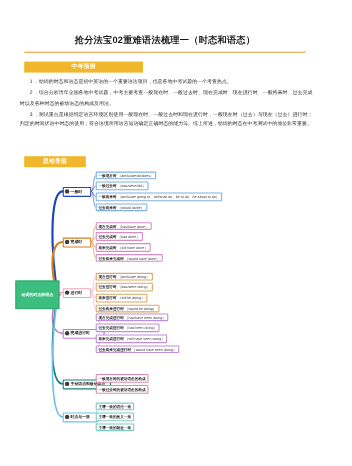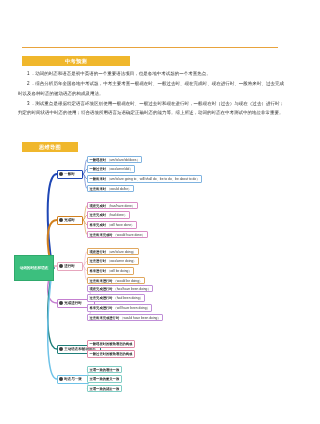--- a/index.html
+++ b/index.html
@@ -158,20 +158,21 @@
   .g-orange { border-color: #e0a860; }
   .g-violet { border-color: #c08fd8; }
   .g-rose   { border-color: #e08aa8; }
   .g-teal   { border-color: #7fcdc4; }
 </style>
 </head>
 <body>
 
 <div id="page">
 
+  <div class="doc-title">抢分法宝02重难语法梳理一（时态和语态）</div>
   <div class="title-rule"></div>
 
   <div class="badge exam">中考预测</div>
 
   <div class="body-text">
     <p>1 ．动词的时态和语态是初中英语的一个重要语法项目，也是各地中考试题的一个考查热点。</p>
     <p>2 ．综合分析历年全国各地中考试题，中考主要考查一般现在时、一般过去时、现在完成时、现在进行时、一般将来时、过去完成时以及各种时态的被动语态的构成及用法。</p>
     <p>3 ．测试重点是根据特定语言环境区别使用一般现在时、一般过去时和现在进行时，一般现在时（过去）与现在（过去）进行时；判定的时间状语中时态的使用；符合语境所用语言短语确定正确时态的能力等。综上所述，动词的时态在中考测试中的地位非常重要。</p>
   </div>
 

